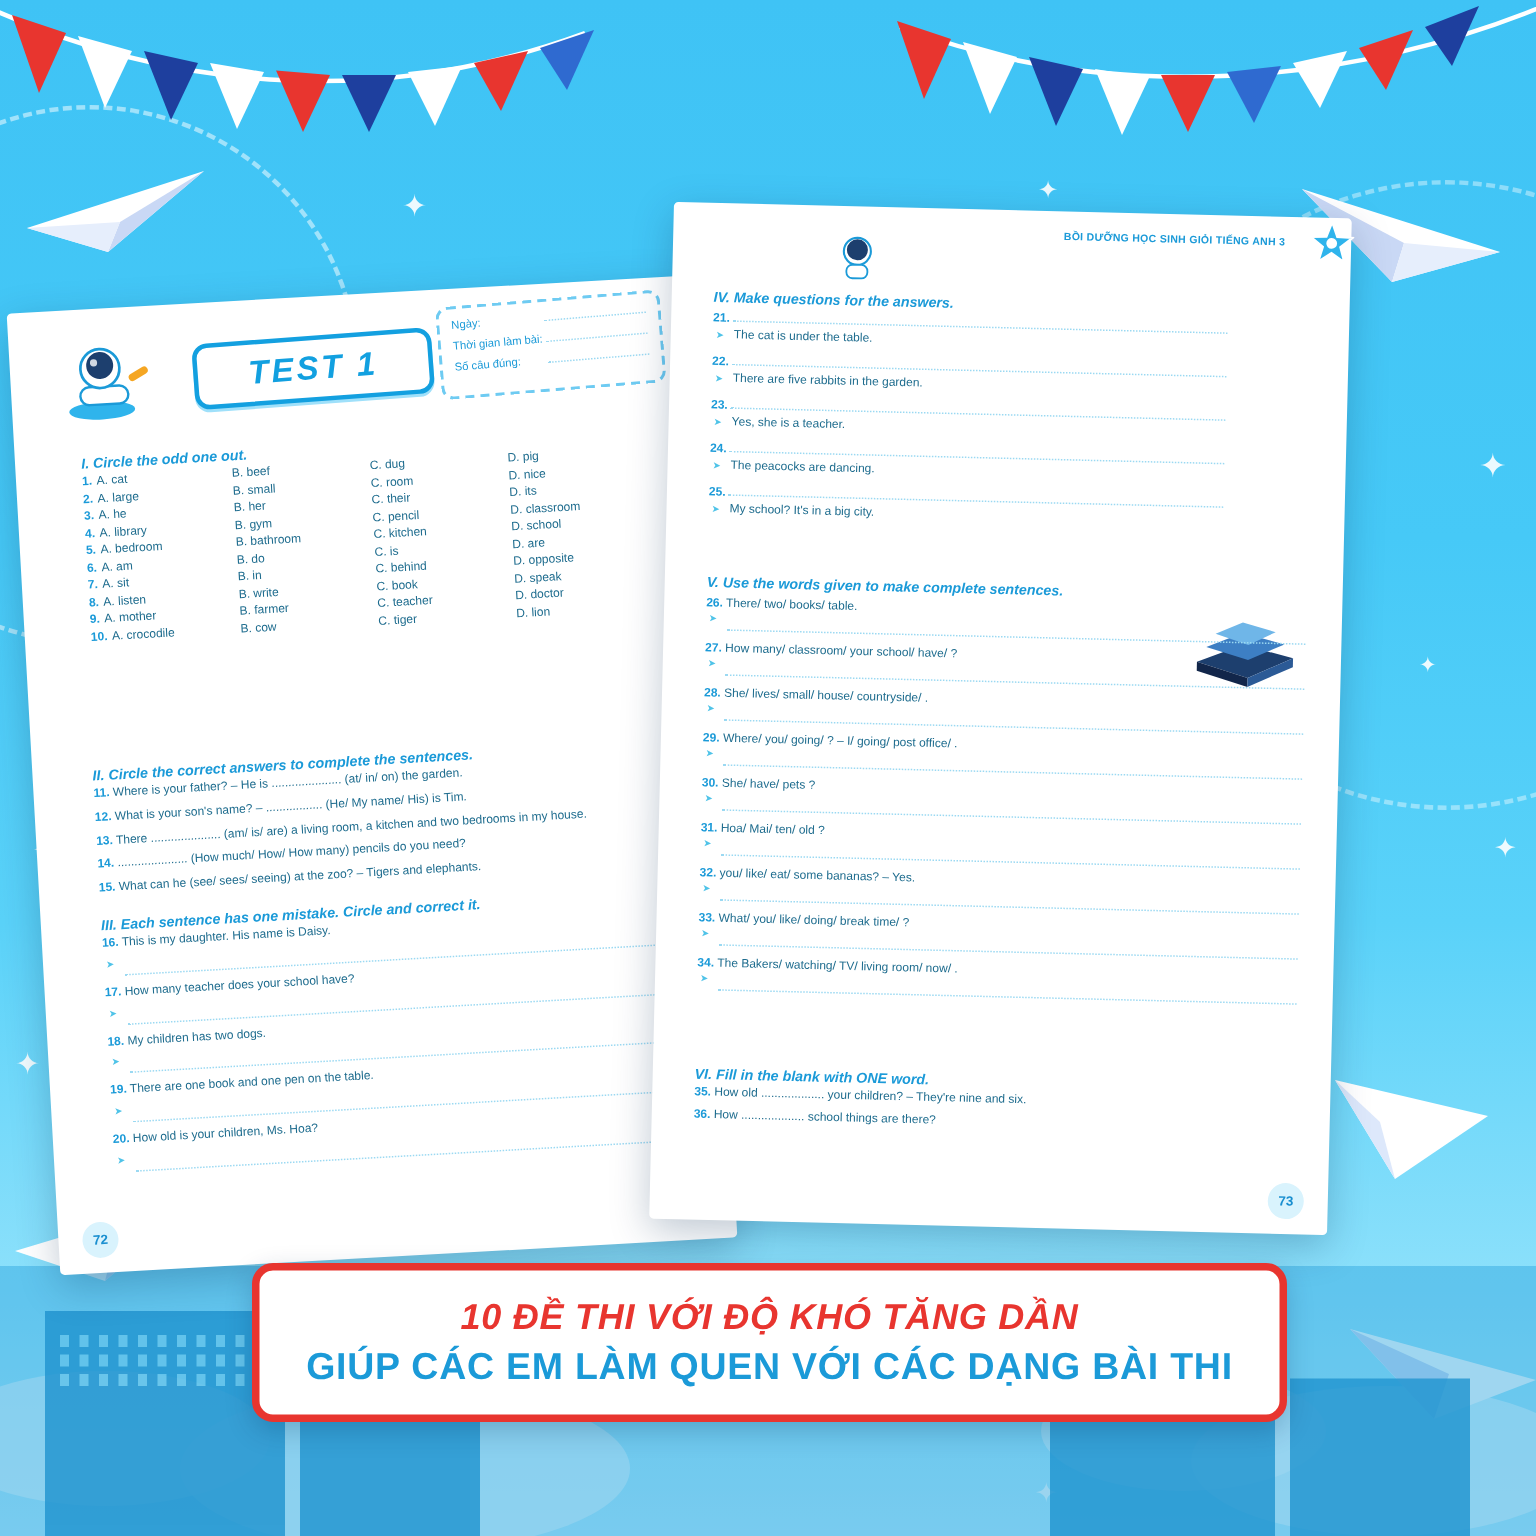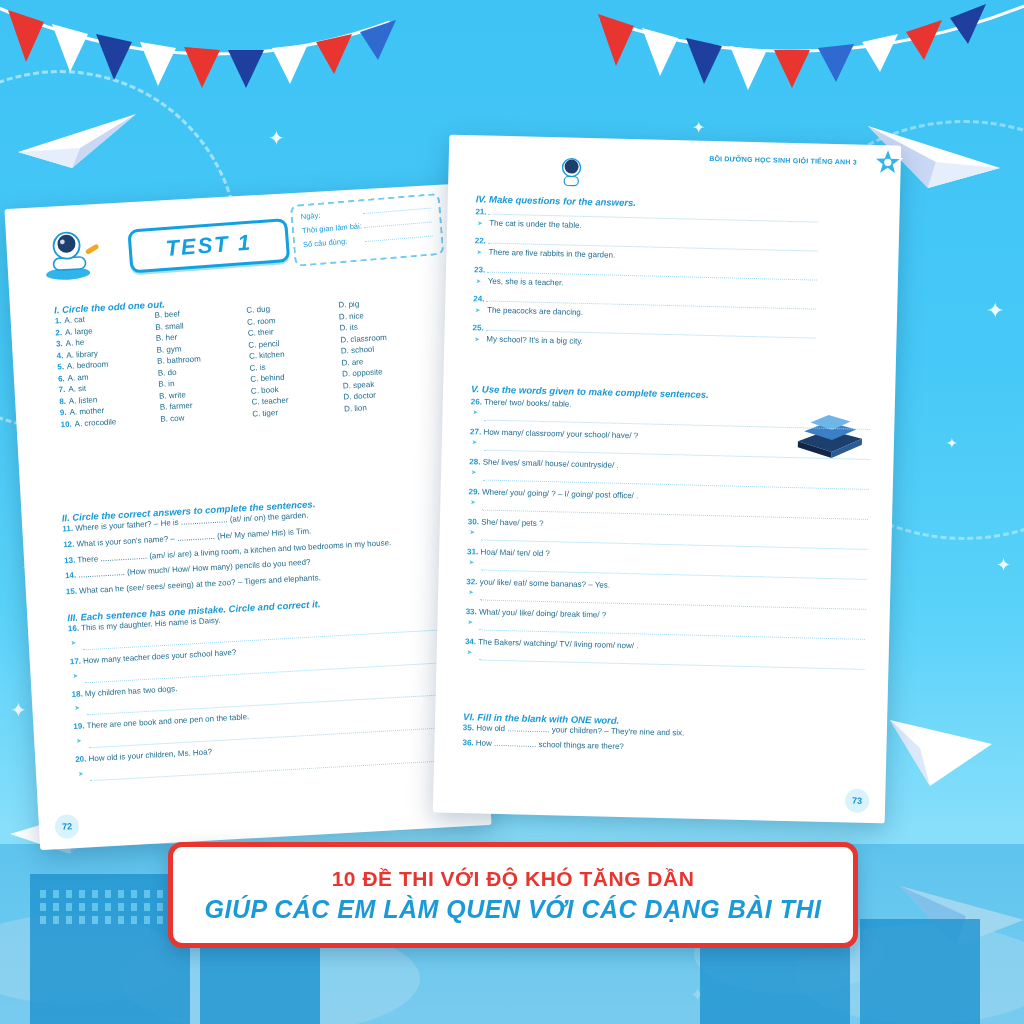--- a/index.html
+++ b/index.html
@@ -245,28 +245,28 @@
     background: #ffffff;
     border: 5px solid #e8352f;
     border-radius: 14px;
     display: flex; flex-direction: column;
     align-items: center; justify-content: center;
     gap: 4px;
     box-shadow: 0 6px 18px rgba(0,40,80,.22);
   }
   .ribbon-l1 {
     color: #e8352f;
-    font-weight: bold; 
-    font-size: 21px;
+    font-weight: bold; font-style: italic;
+    font-size: 24px;
     letter-spacing: .5px;
     white-space: nowrap;
   }
   .ribbon-l2 {
     color: #1b9ad8;
-    font-weight: bold; font-style: italic;
+    font-weight: bold; 
     font-size: 25px;
     letter-spacing: .5px;
     white-space: nowrap;
   }
 </style>
 </head>
 <body>
 
 <div id="stage">
 

